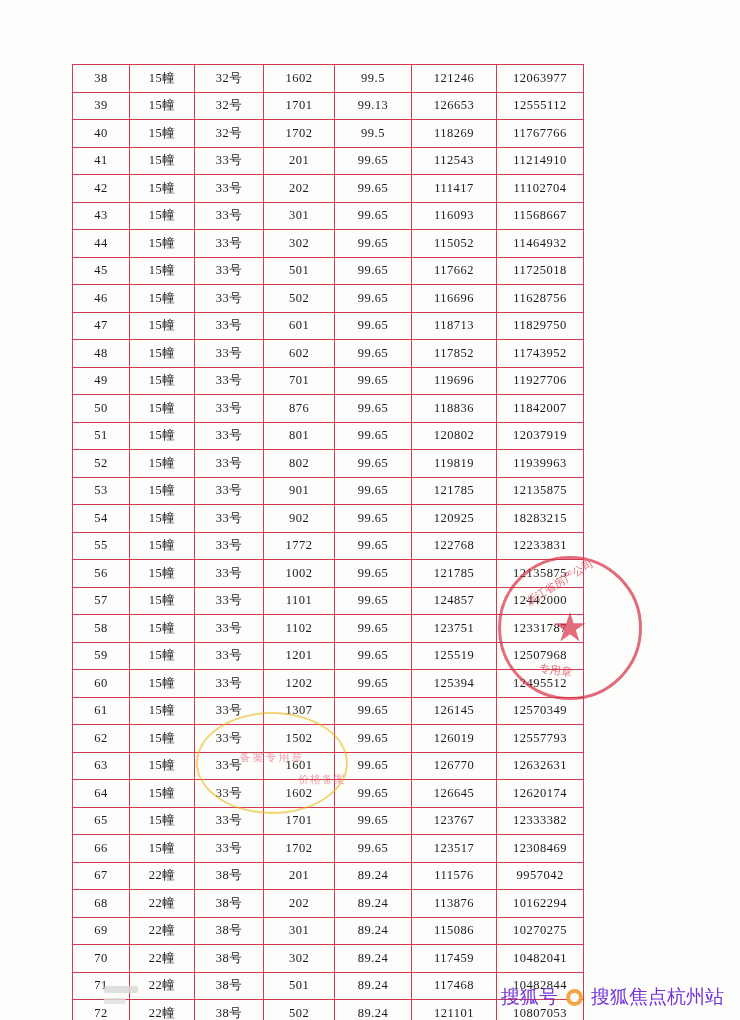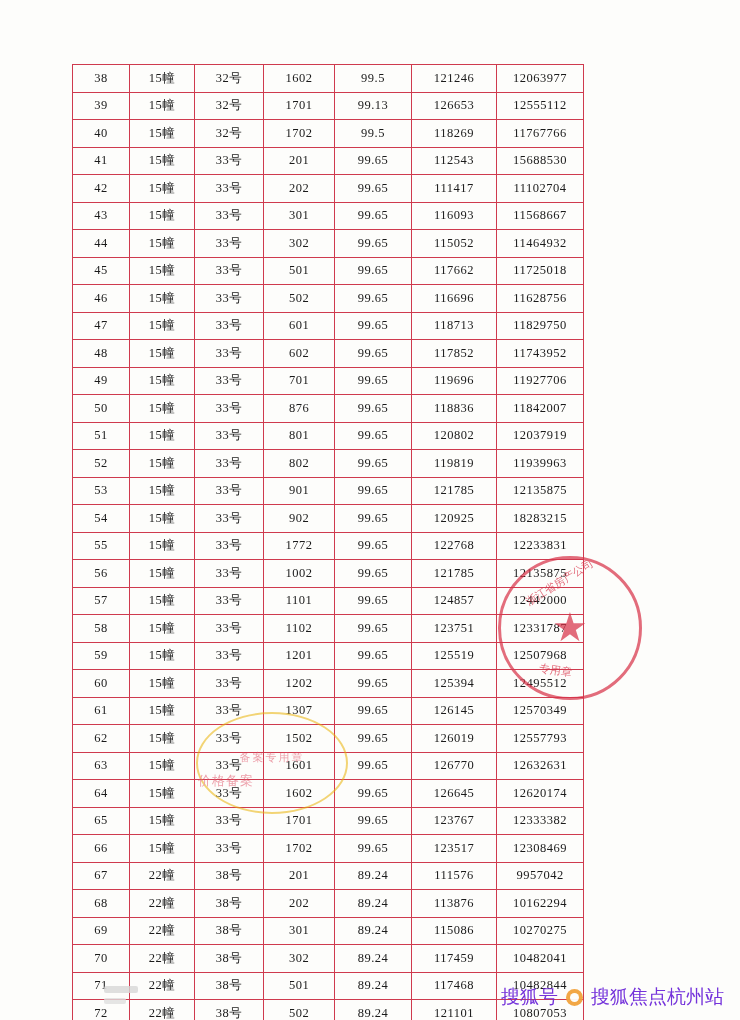--- a/index.html
+++ b/index.html
@@ -110,24 +110,24 @@
     text-align: center;
     color: #e0556a;
     font-family: "DejaVu Sans", sans-serif;
     font-size: 11px;
     letter-spacing: 2px;
   }
   .stamp-oval .so-sub {
     position: absolute;
     left: 0; right: 0;
     top: 58px;
-    text-align: left;
+    text-align: right;
     color: #e0556a;
     font-family: Liberation Serif, serif;
-    font-size: 13px;
+    font-size: 11px;
     letter-spacing: 1px;
   }
 
   
   .artifact {
     position: absolute;
     left: 104px;
     top: 986px;
     width: 34px;
     height: 7px;
@@ -211,21 +211,21 @@
             <td class="c5">118269</td>
             <td class="c6">11767766</td>
           </tr>
           <tr>
             <td class="c0">41</td>
             <td class="c1 cn">15幢</td>
             <td class="c2 cn">33号</td>
             <td class="c3">201</td>
             <td class="c4">99.65</td>
             <td class="c5">112543</td>
-            <td class="c6">15688530</td>
+            <td class="c6">11214910</td>
           </tr>
           <tr>
             <td class="c0">42</td>
             <td class="c1 cn">15幢</td>
             <td class="c2 cn">33号</td>
             <td class="c3">202</td>
             <td class="c4">99.65</td>
             <td class="c5">111417</td>
             <td class="c6">11102704</td>
           </tr>

